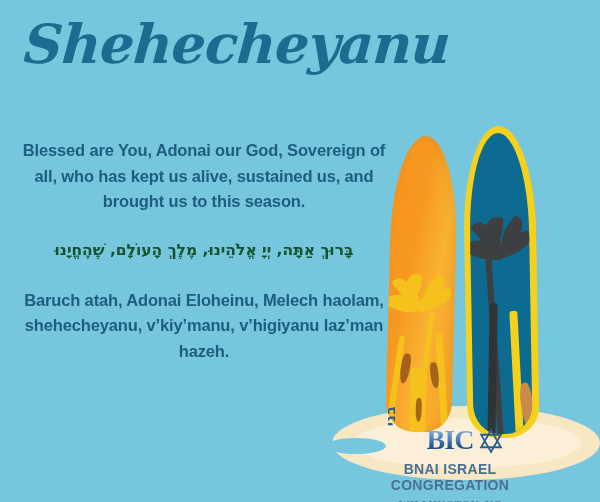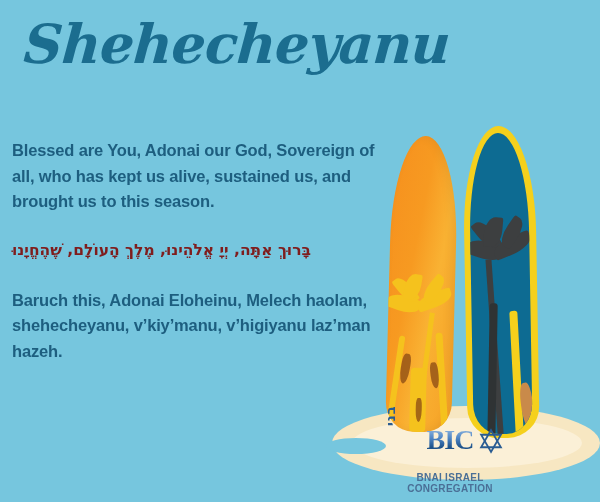--- a/index.html
+++ b/index.html
@@ -37,38 +37,38 @@
     white-space: nowrap;
     transform: skewX(-4deg);
   }
 
   
   #textblock {
     position: absolute;
     left: 12px;
     top: 138px;
     width: 384px;
-    text-align: left;
+    text-align: center;
     color: #1d5e7f;
   }
   .para-en {
     font-size: 16.5px;
     font-weight: 700;
     line-height: 1.55;
     letter-spacing: -0.15px;
   }
   .para-he {
     direction: rtl;
     unicode-bidi: isolate;
     font-family: "DejaVu Sans", sans-serif;
     font-size: 15.5px;
     font-weight: 700;
     line-height: 1.75;
     margin-top: 22px;
-    color: #7f1d1d;
+    color: #14532d;
   }
   .para-tr {
     font-size: 16.5px;
     font-weight: 700;
     line-height: 1.55;
     letter-spacing: -0.15px;
     margin-top: 24px;
   }
 
   
@@ -235,36 +235,36 @@
     width: 26px;
     height: 26px;
     color: #2a5c92;
   }
   .logo-line {
     font-family: "Liberation Sans", sans-serif;
     font-weight: 700;
     color: #4a6f96;
     letter-spacing: 0.3px;
   }
-  #logo-l1 { font-size: 10px; margin-top: 12px; }
+  #logo-l1 { font-size: 14px; margin-top: 1px; }
   #logo-l2 { font-size: 11px; margin-top: 5px; font-family: Liberation Serif, serif; }
 </style>
 </head>
 <body>
 
 <div id="poster">
 
   <div id="title">Shehecheyanu</div>
 
   <div id="textblock">
     <div class="para-en">Blessed are You, Adonai our God, Sovereign of all, who has kept us alive, sustained us, and brought us to this season.</div>
     <div class="para-he">
       <div>בָּרוּךְ אַתָּה, יְיָ אֱלֹהֵינוּ, מֶלֶךְ הָעוֹלָם, שֶׁהֶחֱיָנוּ</div>
     </div>
-    <div class="para-tr">Baruch this, Adonai Eloheinu, Melech haolam, shehecheyanu, v’kiy’manu, v’higiyanu laz’man hazeh.</div>
+    <div class="para-tr">Baruch atah, Adonai Eloheinu, Melech haolam, shehecheyanu, v’kiy’manu, v’higiyanu laz’man hazeh.</div>
   </div>
 
   <div id="sand"></div>
   <div id="sand-shade"></div>
   <div id="sand-notch"></div>
 
   <div id="board-orange" class="board">
     <div class="palm-trunk"></div>
     <div class="frond" style="left:-2px; top:160px; width:34px; height:16px; transform:rotate(18deg);"></div>
     <div class="frond" style="left:28px; top:156px; width:36px; height:15px; transform:rotate(-20deg);"></div>

